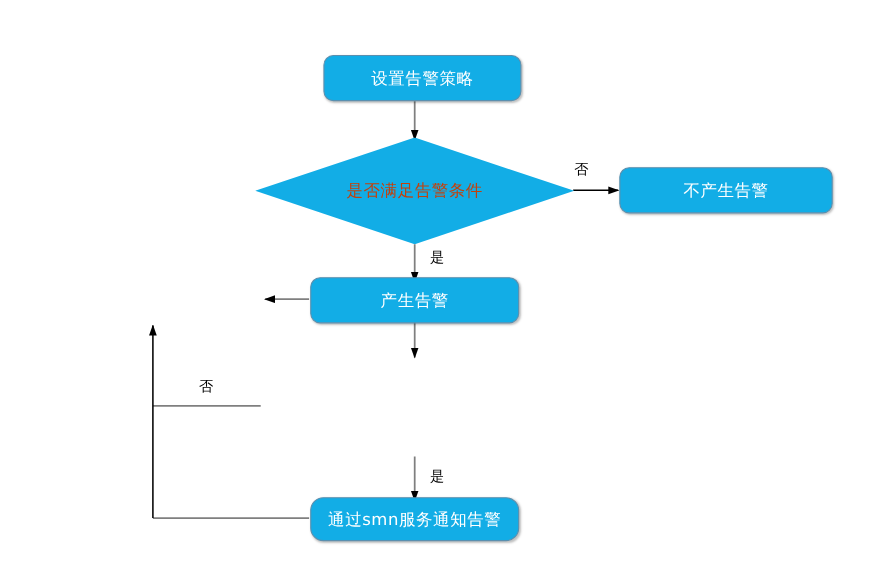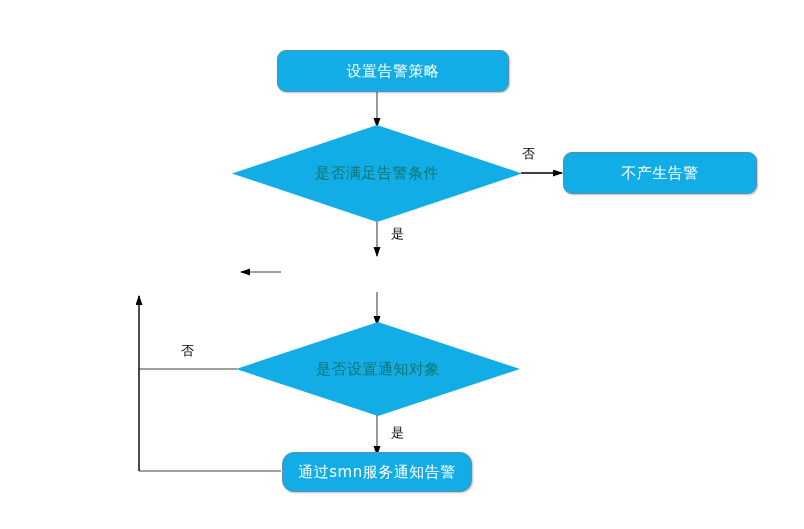--- a/index.html
+++ b/index.html
@@ -53,21 +53,21 @@
   }
   .diamond-label {
     position: absolute;
     left: 0;
     top: 0;
     width: 100%;
     height: 100%;
     display: flex;
     align-items: center;
     justify-content: center;
-    color: #0f766e;
+    color: #c2410c;
     font-size: 15px;
     letter-spacing: 0.5px;
     white-space: nowrap;
     pointer-events: none;
   }
   .edge-label {
     position: absolute;
     color: #000000;
     font-size: 13px;
     white-space: nowrap;
@@ -114,43 +114,40 @@
     <g>
       <line x1="377" y1="415" x2="377" y2="455" stroke="#7F7F7F" stroke-width="1.6" marker-end="url(#arrow-black)"></line>
     </g>
 
     <g>
       <line x1="281" y1="471" x2="139" y2="471" stroke="#7F7F7F" stroke-width="1.6"></line>
       <line x1="139" y1="471" x2="139" y2="369" stroke="#000000" stroke-width="1.4"></line>
     </g>
   </svg>
 
-  <div class="node box" style="left:277px; top:50px; width:232px; height:42px;">
+  <div class="node box" style="left:294px; top:50px; width:180px; height:42px;">
     <span>设置告警策略</span>
   </div>
 
   <div class="diamond-wrap" style="left:232px; top:125px; width:290px; height:97px;">
     <svg width="290" height="97" viewBox="0 0 290 97" xmlns="http://www.w3.org/2000/svg">
       <polygon points="145,0 290,48.5 145,97 0,48.5" fill="#12ADE6"></polygon>
     </svg>
     <div class="diamond-label">是否满足告警条件</div>
   </div>
 
   <div class="node box" style="left:563px; top:152px; width:194px; height:42px;">
     <span>不产生告警</span>
   </div>
 
 
+  <div class="node box" style="left:282px; top:252px; width:190px; height:42px;">
+    <span>产生告警</span>
+  </div>
 
-  <div class="diamond-wrap" style="left:236px; top:322px; width:284px; height:94px;">
-    <svg width="284" height="94" viewBox="0 0 284 94" xmlns="http://www.w3.org/2000/svg">
-      <polygon points="142,0 284,47 142,94 0,47" fill="#12ADE6"></polygon>
-    </svg>
-    <div class="diamond-label">是否设置通知对象</div>
-  </div>
 
   <div class="node box" style="left:282px; top:452px; width:190px; height:40px;border-radius:12px;">
     <span>通过smn服务通知告警</span>
   </div>
 
   <div class="edge-label" style="left:522px; top:145px;">否</div>
 
   <div class="edge-label" style="left:391px; top:225px;">是</div>
 
   <div class="edge-label" style="left:181px; top:342px;">否</div>

